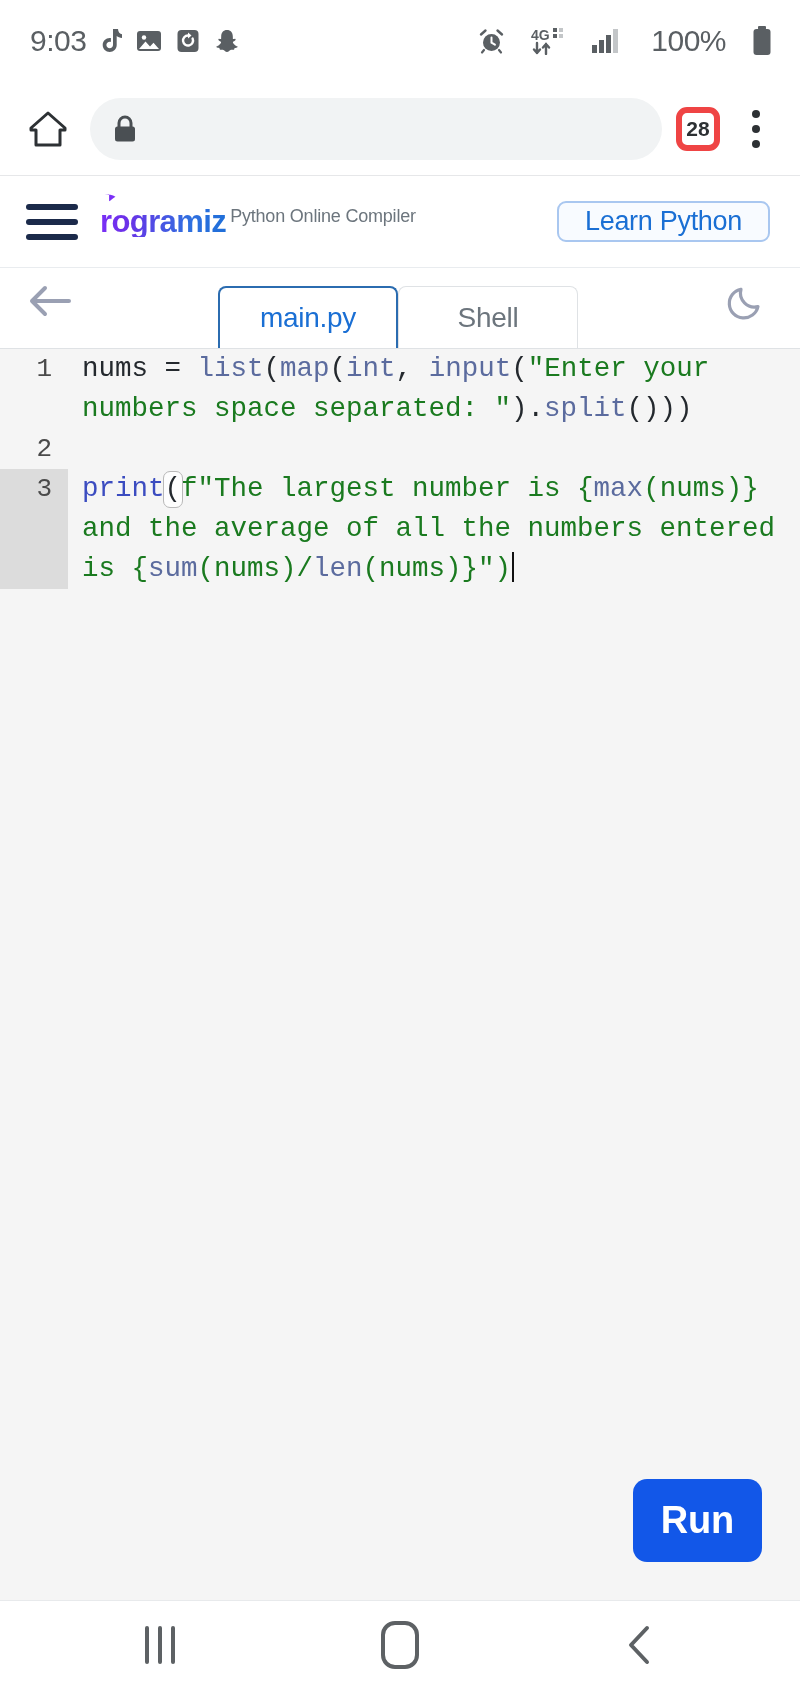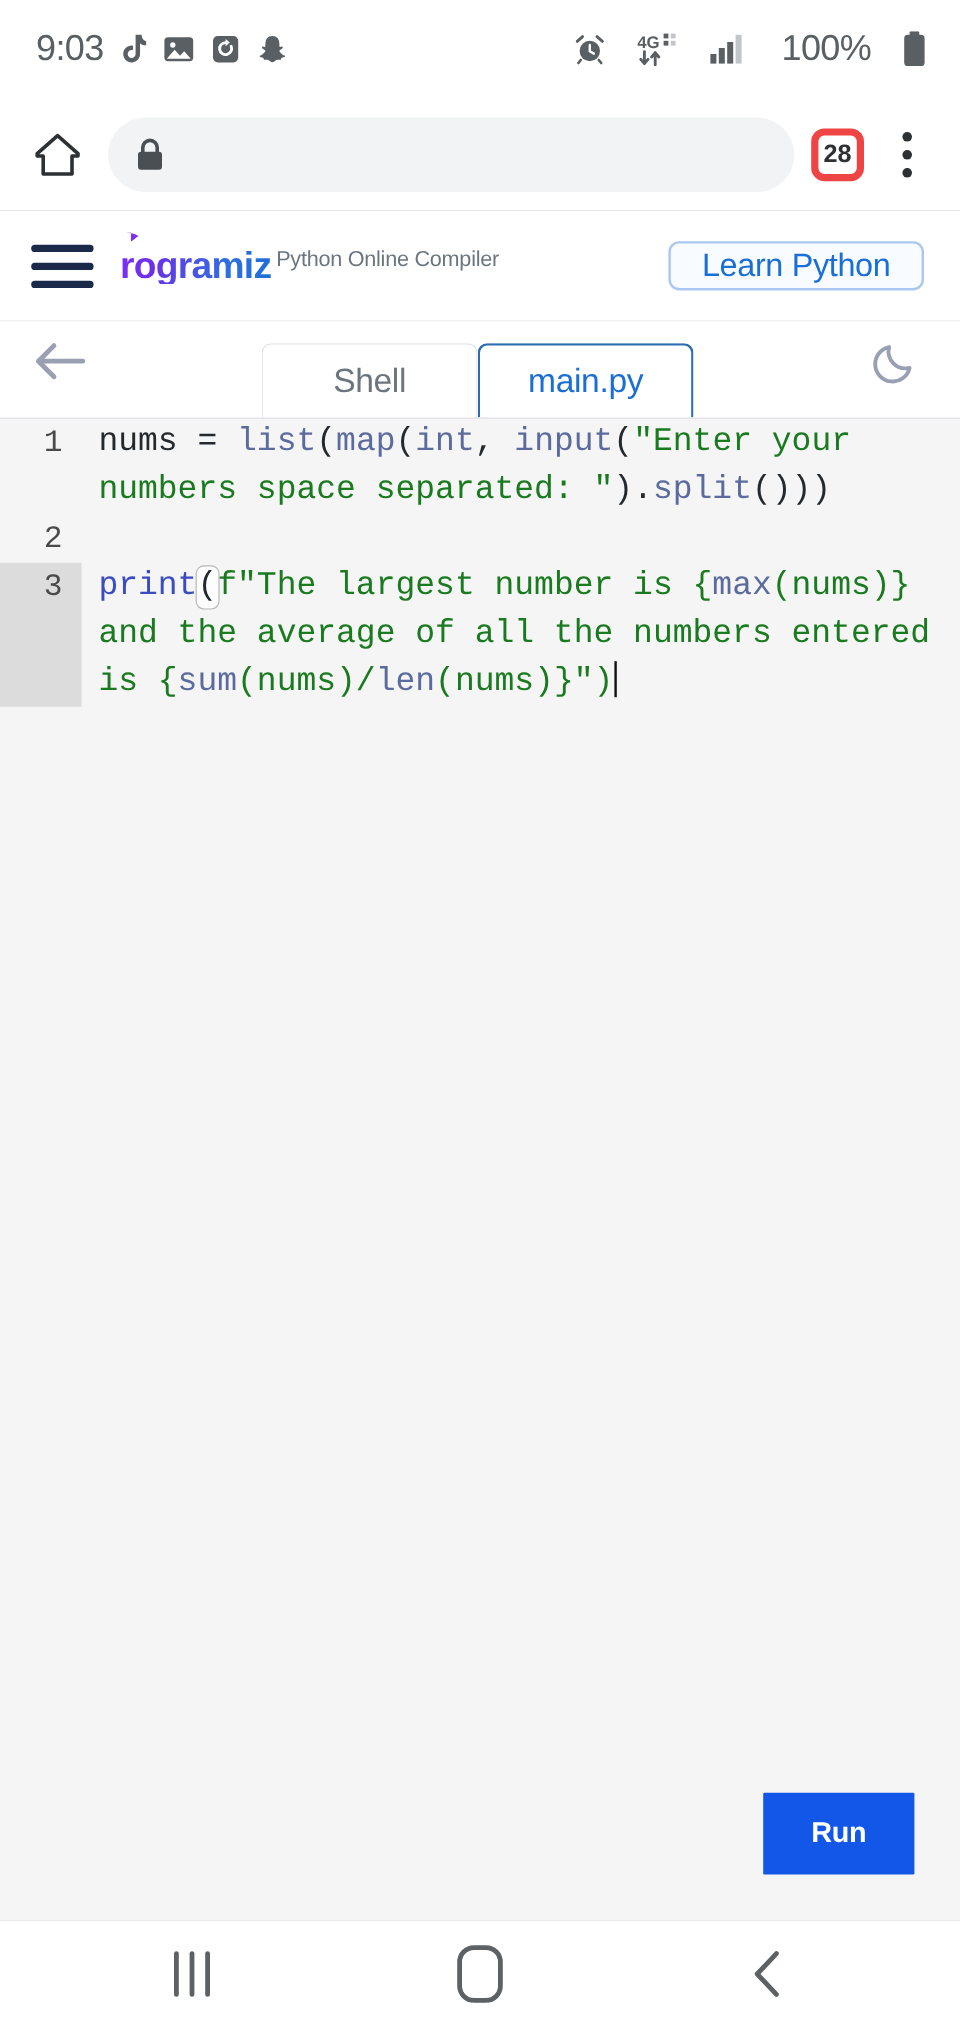--- a/index.html
+++ b/index.html
@@ -146,23 +146,23 @@
   .caret {
     display:inline-block; width:2px; height:30px;
     background:#111; vertical-align:-6px; margin-left:1px;
   }
 
   .runwrap {
     position:absolute; right: 38px; bottom: 38px;
   }
   .runbtn {
     background:#1257e8; color:#fff; font-weight:bold;
-    font-size: 24px; letter-spacing:-0.2px;
-    border:none; border-radius: 1px;
-    padding: 20px 40px;
+    font-size: 38px; letter-spacing:-0.2px;
+    border:none; border-radius: 14px;
+    padding: 20px 28px;
   }
 
   
   .navbar {
     height: 89px; flex: 0 0 89px;
     background:#ffffff; border-top:1px solid #e8eaec;
     display:flex; align-items:center; justify-content:space-around;
     padding: 0 40px;
   }
   .navbtn { width: 100px; height: 100%; display:flex; align-items:center; justify-content:center; }
@@ -283,22 +283,22 @@
     <button class="learnbtn">Learn Python</button>
   </div>
 
   <div class="tabbar">
     <div class="backarrow">
       <svg width="46" height="36" viewBox="0 0 46 36">
           <path d="M42 18H5M18 5L5 18l13 13" fill="none" stroke="#9aa0b3" stroke-width="4" stroke-linecap="round" stroke-linejoin="round"></path>
         </svg>
     </div>
     <div class="tabs">
+      <div class="tab active">main.py</div>
       <div class="tab inactive">Shell</div>
-      <div class="tab active">main.py</div>
     </div>
     <div class="moon">
       <svg width="42" height="42" viewBox="0 0 42 42">
           <path d="M33 26.5A14 14 0 0 1 16 9.2 14.5 14.5 0 1 0 33 26.5z" fill="none" stroke="#9aa0b3" stroke-width="3.2" stroke-linejoin="round"></path>
         </svg>
     </div>
   </div>
 
   <div class="editor">
     <div class="codearea">

